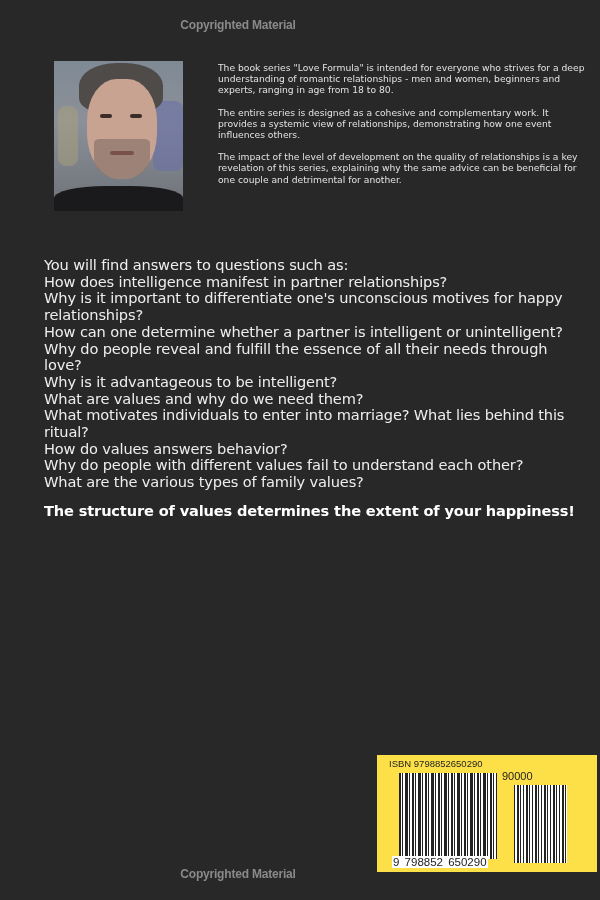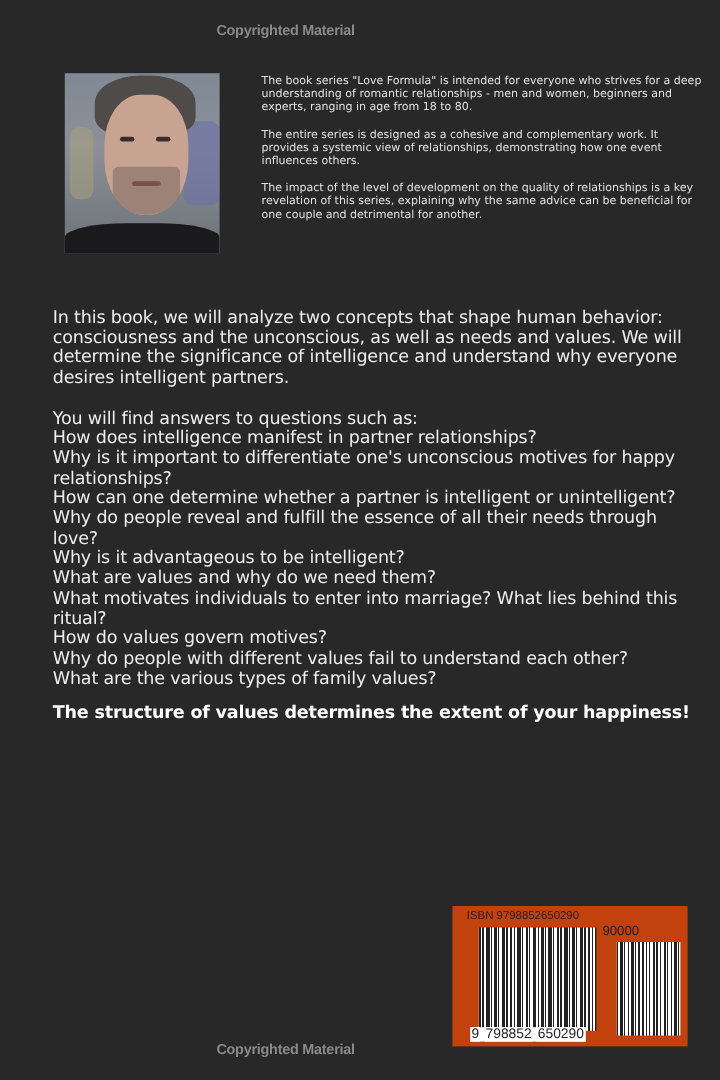--- a/index.html
+++ b/index.html
@@ -56,22 +56,22 @@
     .main-text .intro { margin-bottom: 16.7px; }
     .main-text .q-lead { }
     .main-text .tagline {
       margin-top: 12px;
       font-weight: bold;
       color: #ffffff;
     }
 
     .barcode-box {
       position: absolute; left: 377px; top: 755px;
-      width: 196px; height: 117px;
-      background: #c2410c;
+      width: 220px; height: 117px;
+      background: #fde047;
     }
     .isbn-label {
       position: absolute; left: 12px; top: 3px;
       font-family: "Liberation Sans", sans-serif;
       font-size: 9.5px; color: #222;
     }
     .price-label {
       position: absolute; left: 125px; top: 15px;
       font-family: "Liberation Sans", sans-serif;
       font-size: 11px; color: #222; text-align: right;
@@ -119,30 +119,29 @@
   <div class="shirt"></div>
 </div>
 
 <div class="series-text">
   <p>The book series "Love Formula" is intended for everyone who strives for a deep understanding of romantic relationships - men and women, beginners and experts, ranging in age from 18 to 80.</p>
   <p>The entire series is designed as a cohesive and complementary work. It provides a systemic view of relationships, demonstrating how one event influences others.</p>
   <p>The impact of the level of development on the quality of relationships is a key revelation of this series, explaining why the same advice can be beneficial for one couple and detrimental for another.</p>
 </div>
 
 <div class="main-text">
-  <p class="intro">In this book, we will analyze two concepts that shape human behavior: consciousness and the unconscious, as well as needs and values. We will determine the significance of intelligence and understand why everyone desires intelligent partners.</p>
   <p class="q-lead">You will find answers to questions such as:</p>
   <p>How does intelligence manifest in partner relationships?</p>
   <p>Why is it important to differentiate one's unconscious motives for happy relationships?</p>
   <p>How can one determine whether a partner is intelligent or unintelligent?</p>
   <p>Why do people reveal and fulfill the essence of all their needs through love?</p>
   <p>Why is it advantageous to be intelligent?</p>
   <p>What are values and why do we need them?</p>
   <p>What motivates individuals to enter into marriage? What lies behind this ritual?</p>
-  <p>How do values govern motives?</p>
+  <p>How do values answers behavior?</p>
   <p>Why do people with different values fail to understand each other?</p>
   <p>What are the various types of family values?</p>
   <p class="tagline">The structure of values determines the extent of your happiness!</p>
 </div>
 
 <div class="barcode-box">
   <div class="isbn-label">ISBN 9798852650290</div>
   <div class="price-label">90000</div>
   <div class="bars-main"></div>
   <div class="bars-addon"></div>

